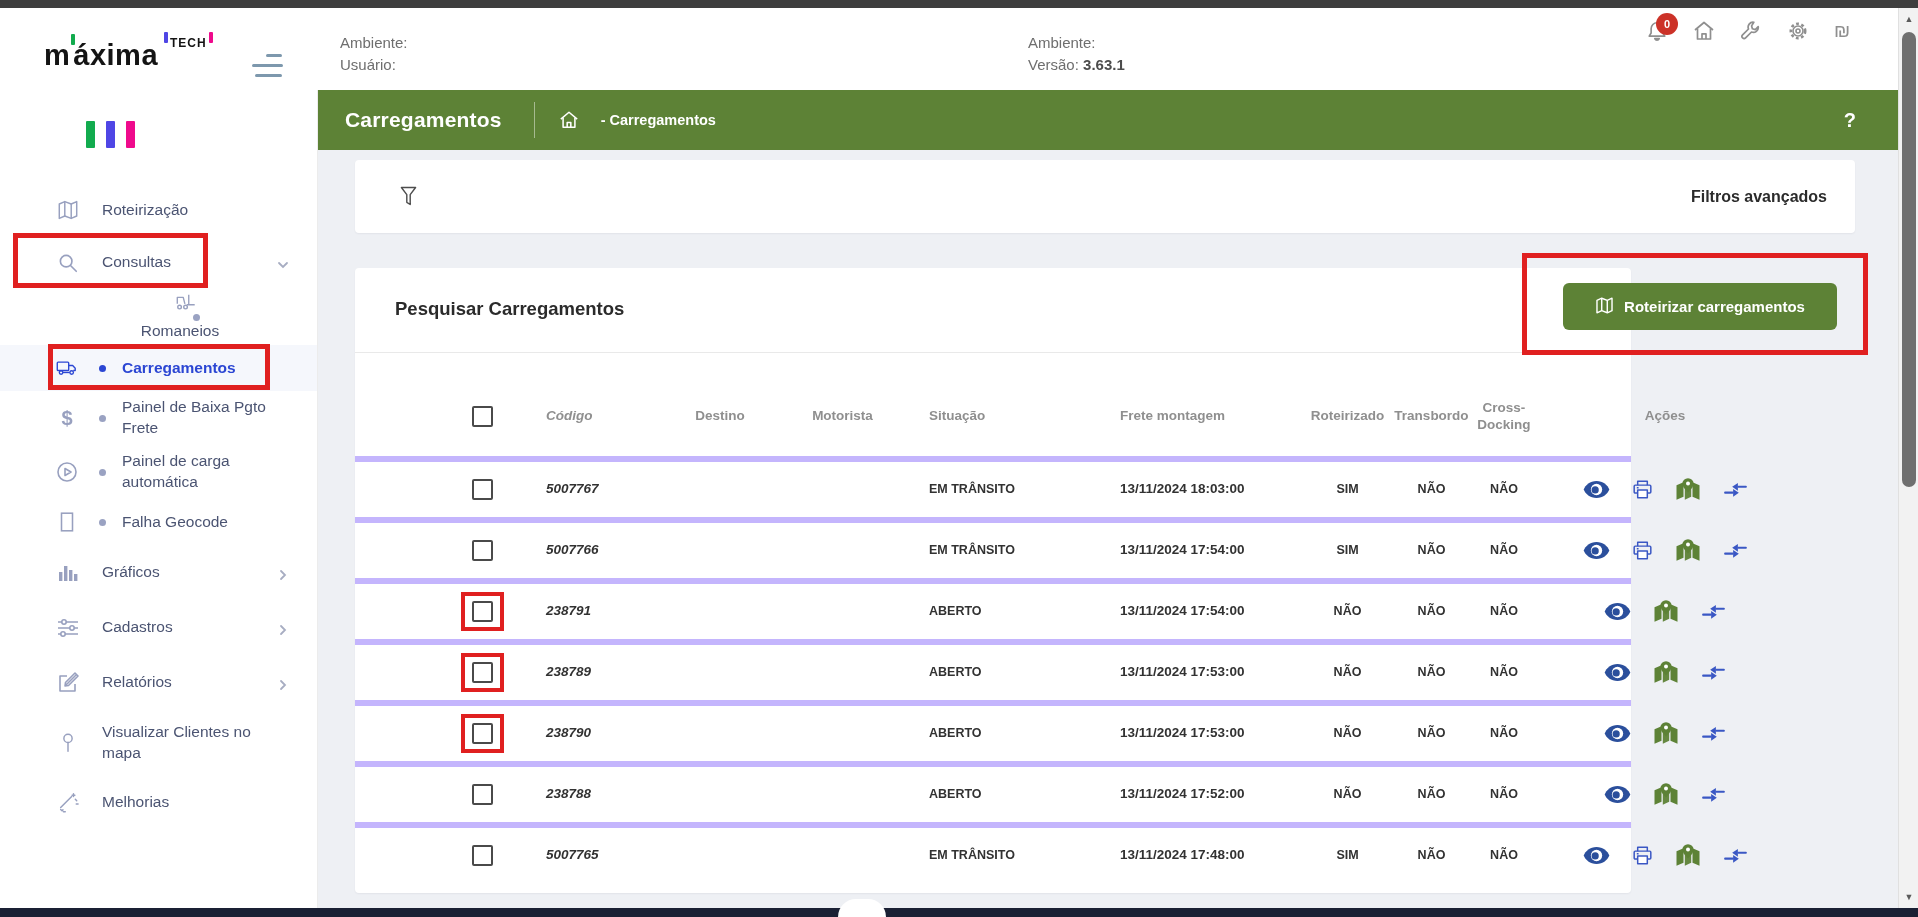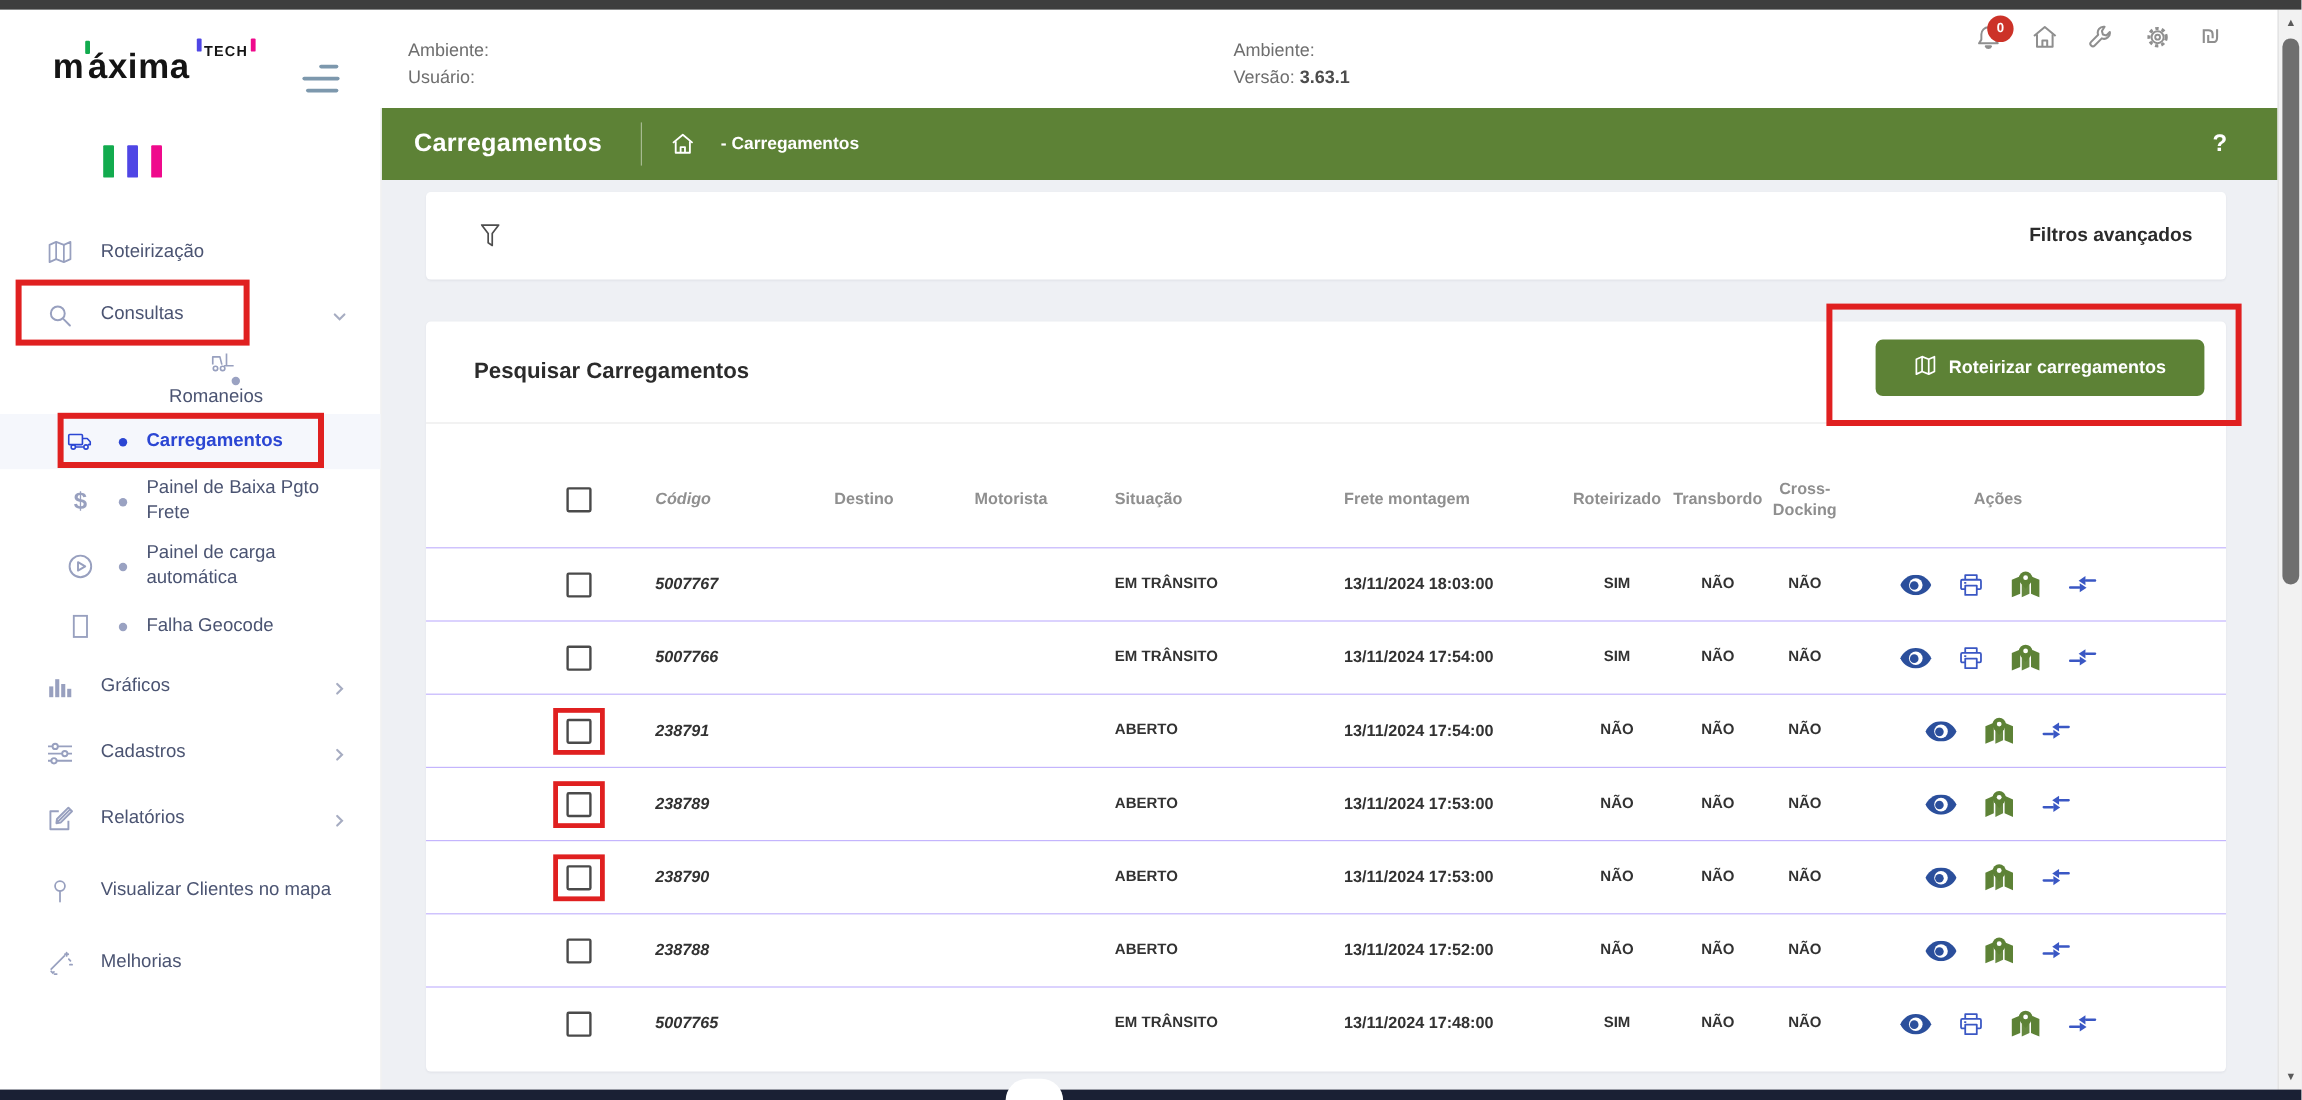--- a/index.html
+++ b/index.html
@@ -32,21 +32,21 @@
   .h-icon { position:relative; width:22px; height:22px; color:#8f8f8f; cursor:pointer; }
   .h-icon svg { width:22px; height:22px; display:block; }
   .shekel { font-size:19px; color:#8f8f8f; line-height:22px; }
   .badge { position:absolute; top:-7px; left:10px; min-width:22px; height:22px; background:#cc3228; border-radius:11px; color:#fff; font-size:11px; font-weight:800; display:flex; align-items:center; justify-content:center; z-index:2; }
 
   
   .sidebar { position:absolute; left:0; top:90px; width:318px; height:818px; background:#fff; border-right:1px solid #ececec; z-index:6; }
   .logo-bars { position:absolute; left:86px; top:31px; display:flex; gap:11px; }
   .logo-bars span { width:9px; height:27px; border-radius:1px; }
   .sidebar-nav { position:absolute; left:0; top:95px; width:100%; }
-  .side-item { position:relative; display:flex; align-items:center; cursor:pointer; padding-left:38px; }
+  .side-item { position:relative; display:flex; align-items:center; cursor:pointer; padding-left:56px; }
   .side-item.sub { padding-left:55px; }
   .s-icon { width:24px; height:24px; color:#98a0bf; flex:0 0 24px; display:flex; align-items:center; justify-content:center; }
   .s-icon svg { width:22px; height:22px; }
   .s-dollar { font-size:20px; font-weight:700; color:#98a0bf; }
   .s-bullet { width:7px; height:7px; border-radius:50%; background:#9aa2c2; margin-left:20px; flex:0 0 7px; }
   .s-label { margin-left:22px; font-size:15.5px; font-weight:500; color:#4b5472; line-height:1.35; padding-right:28px; }
   .side-item.sub .s-label { margin-left:16px; }
   .s-chev { position:absolute; right:28px; color:#a7adc2; width:12px; height:12px; }
   .s-chev svg { width:12px; height:12px; }
   .side-item.active { background:#f5f7fc; }
@@ -61,29 +61,29 @@
   .tb-home { margin-left:24px; width:20px; height:20px; color:#fff; cursor:pointer; }
   .tb-home svg { width:20px; height:20px; }
   .tb-crumb { margin-left:22px; font-size:14.5px; font-weight:600; }
   .tb-help { margin-left:auto; margin-right:42px; font-size:20px; font-weight:800; cursor:pointer; }
 
   .filter-card { position:absolute; left:355px; top:160px; width:1500px; height:73px; background:#fff; border-radius:4px; box-shadow:0 1px 2px rgba(30,40,60,.06); display:flex; align-items:center; z-index:3; }
   .funnel { margin-left:45px; width:17px; height:21px; color:#4d4d4d; cursor:pointer; }
   .funnel svg { width:17px; height:21px; }
   .filters-adv { margin-left:auto; margin-right:28px; font-size:16px; font-weight:800; color:#2b2b2b; cursor:pointer; }
 
-  .table-card { position:absolute; left:355px; top:268px; width:1500px; height:625px; background:#fff; border-radius:4px; box-shadow:0 1px 2px rgba(30,40,60,.06); z-index:3; }
+  .table-card { position:absolute; left:355px; top:268px; width:1276px; height:625px; background:#fff; border-radius:4px; box-shadow:0 1px 2px rgba(30,40,60,.06); z-index:3; }
   .card-head { position:relative; height:85px; border-bottom:1px solid #e9e9e9; }
   .card-title { position:absolute; left:40px; top:30px; font-size:18.5px; font-weight:800; color:#2b2b2b; }
   .route-btn { position:absolute; left:1208px; top:15px; width:274px; height:47px; background:#5d8236; border:none; border-radius:6px; color:#fff; font-family:inherit; font-size:15px; font-weight:700; display:flex; align-items:center; justify-content:center; gap:10px; cursor:pointer; }
   .route-btn svg { width:19px; height:19px; }
 
   .tgrid { display:grid; grid-template-columns:170px 130px 130px 115px 195px 210px 85px 83px 62px 260px auto; align-items:center; }
   .t-head { padding-top:24px; height:103px; color:#8f8f8f; font-size:13.5px; font-weight:600; }
-  .t-row { height:61px; border-top:1px solid #c4b5fd; font-size:13px; color:#2f2f2f; }
+  .t-row { height:61px; border-top:6px solid #c4b5fd; font-size:13px; color:#2f2f2f; }
   .tc { display:flex; justify-content:center; text-align:center; line-height:1.25; }
   .tc.left1 { justify-content:flex-start; padding-left:21px; text-align:left;font-style:italic; }
   .tc.left2 { justify-content:flex-start; padding-left:29px; text-align:left; }
   .tc.left3 { justify-content:flex-start; padding-left:25px; text-align:left; }
   .tc.c0 { padding-left:84px; }
   .val { font-weight:700; font-size:13.5px; color:#323232; }
   .flag { font-weight:700; font-size:12.5px; color:#323232; }
   .cross-head { width:62px; }
   .checkbox { width:21px; height:21px; border:2px solid #4a4a4a; border-radius:2px; background:#fff; cursor:pointer; display:block; }
   .cb-red { display:flex; align-items:center; justify-content:center; border:4px solid #e02020; padding:5px 7px; }

